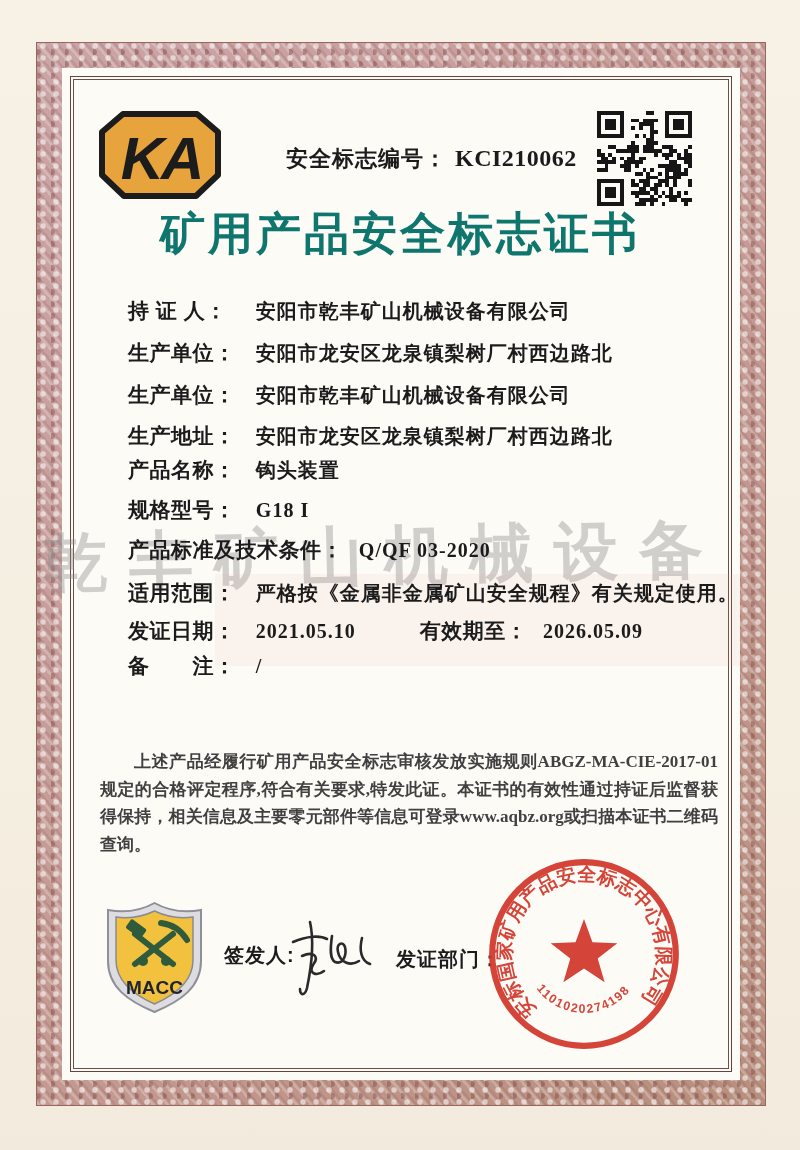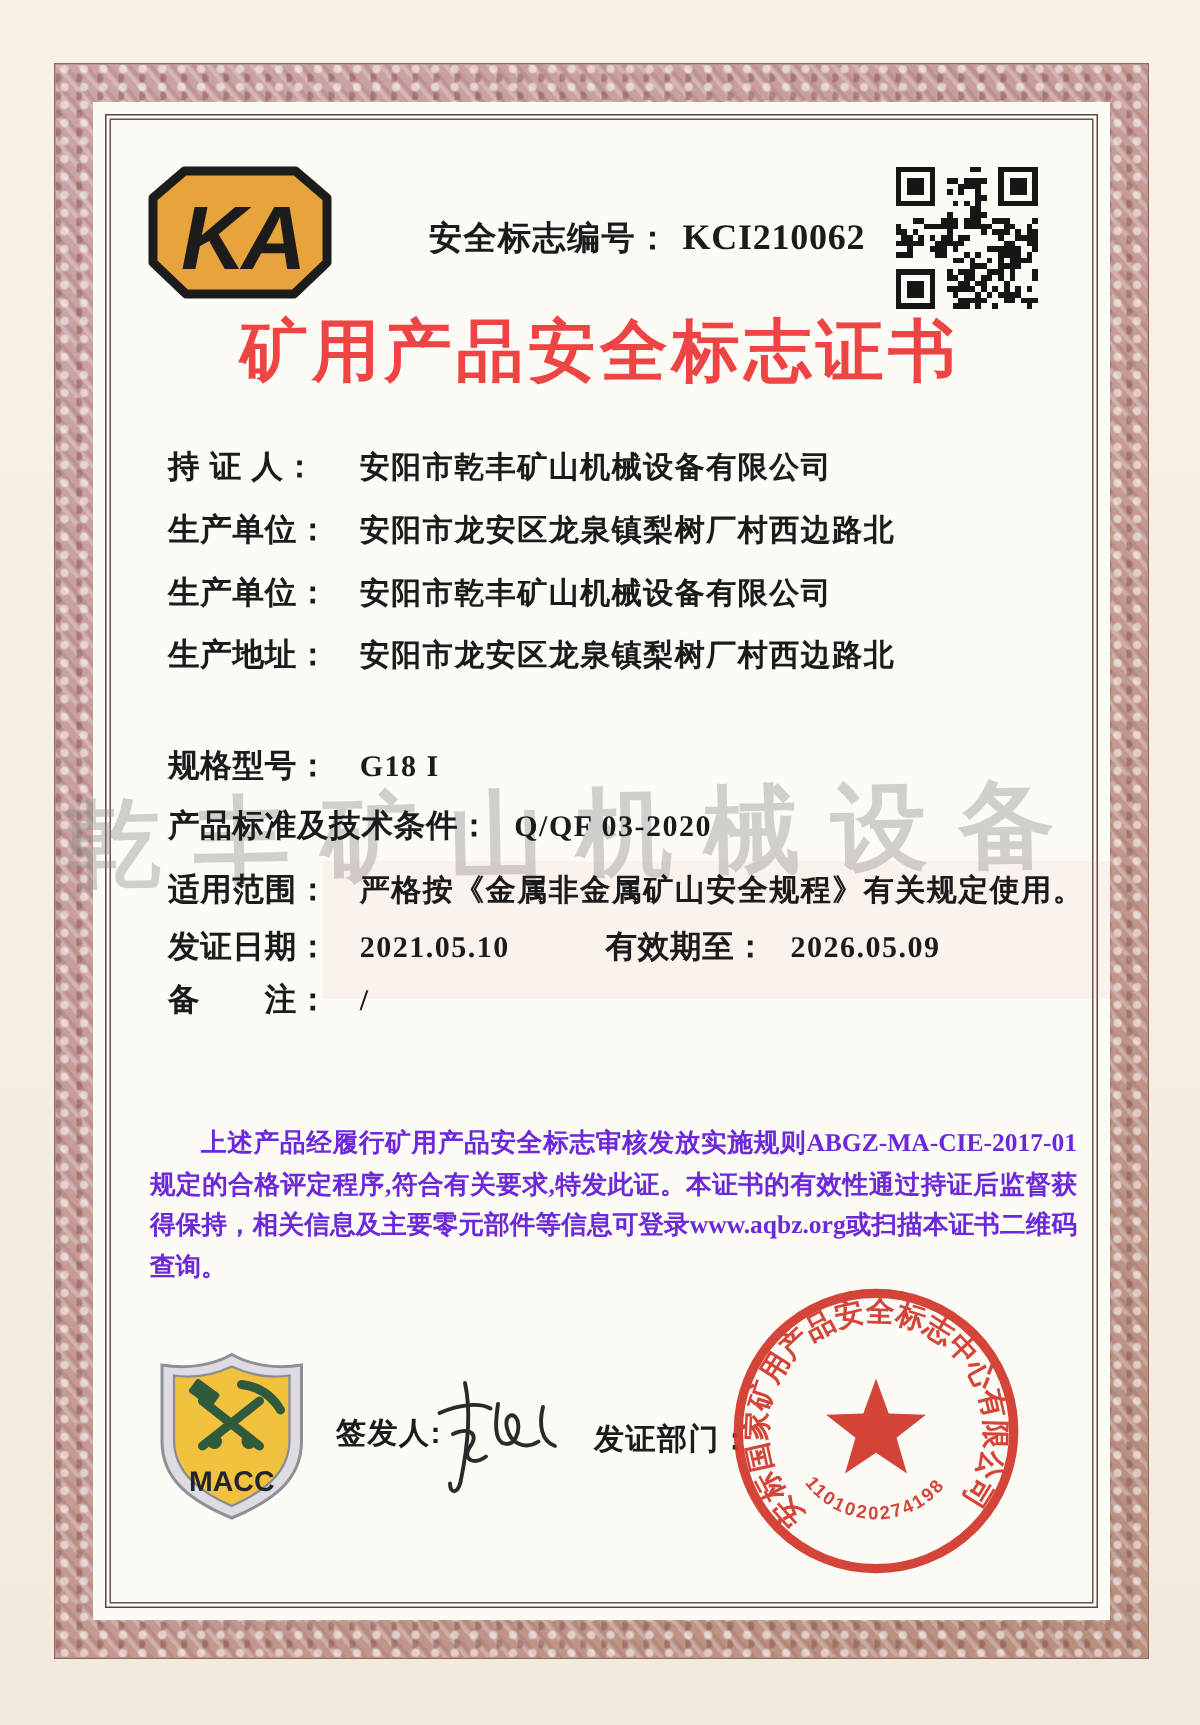--- a/index.html
+++ b/index.html
@@ -34,45 +34,45 @@
   .ka-logo{position:absolute;left:98px;top:110px;width:124px;height:90px;}
   .serial-line{position:absolute;left:286px;top:144px;font-size:22px;font-weight:bold;letter-spacing:1px;white-space:nowrap;text-align:center;}
   .serial-number{font-family:"Liberation Serif",serif;font-size:24px;font-weight:bold;margin-left:8px;letter-spacing:0.5px;}
   .qr{position:absolute;left:597px;top:111px;width:95px;height:95px;}
   #qr-svg{width:95px;height:95px;shape-rendering:crispEdges;background:#fcfbf6;}
   #qr-svg rect{fill:#161616;}
 
   .cert-title{
     position:absolute;left:0;top:204px;width:800px;text-align:center;
     font-family:"Liberation Serif",serif;font-weight:bold;
-    font-size:45px;letter-spacing:3px;color:#ef4444;
-  }
-
-  
-  .field-row{position:absolute;left:112px;white-space:nowrap;font-size:21px;}
+    font-size:45px;letter-spacing:3px;color:#0f766e;
+  }
+
+  
+  .field-row{position:absolute;left:128px;white-space:nowrap;font-size:21px;}
   .field-label{display:inline-block;font-weight:bold;letter-spacing:0.5px;vertical-align:baseline;}
   .w5{width:112px;}
   .field-value{font-family:"Liberation Serif",serif;font-weight:bold;font-size:20px;margin-left:10px;letter-spacing:1px;}
   .pair2{margin-left:58px;}
 
   
   .watermark{
     position:absolute;left:44px;top:512px;width:760px;
     font-weight:bold;font-size:64px;letter-spacing:21px;white-space:nowrap;
     color:#8f8f8f;opacity:0.40;transform:rotate(-1.2deg);
     font-family:"Liberation Sans",sans-serif;pointer-events:none;
   }
   .scan-tint{position:absolute;left:215px;top:574px;width:528px;height:92px;background:rgba(235,168,156,0.10);}
 
   
   .statement{
     position:absolute;left:100px;top:748px;width:618px;
     font-family:"Liberation Serif",serif;font-weight:bold;
     font-size:17px;line-height:1.62;text-align:justify;text-indent:2em;
-    color:#6d28d9;
+    color:#404040;
   }
 
   
   .macc{position:absolute;left:103px;top:900px;width:103px;height:116px;}
   .signer-label{position:absolute;left:224px;top:942px;font-size:20px;font-weight:bold;letter-spacing:1px;}
   .signature{position:absolute;left:280px;top:912px;width:96px;height:88px;}
   .issuer-label{position:absolute;left:396px;top:946px;font-size:20px;font-weight:bold;letter-spacing:1px;}
   .seal{position:absolute;left:486px;top:856px;width:196px;height:196px;opacity:0.93;}
 </style>
 </head>
@@ -402,20 +402,24 @@
     <span class="field-value">安阳市龙安区龙泉镇梨树厂村西边路北</span>
   </div>
   <div class="field-row" style="top:381px">
     <span class="field-label w5">生产单位：</span>
     <span class="field-value">安阳市乾丰矿山机械设备有限公司</span>
   </div>
   <div class="field-row" style="top:422px">
     <span class="field-label w5">生产地址：</span>
     <span class="field-value">安阳市龙安区龙泉镇梨树厂村西边路北</span>
   </div>
+  <div class="field-row" style="top:456px">
+    <span class="field-label w5">产品名称：</span>
+    <span class="field-value">钩头装置</span>
+  </div>
   <div class="field-row" style="top:496px">
     <span class="field-label w5">规格型号：</span>
     <span class="field-value">G18 I</span>
   </div>
   <div class="field-row" style="top:536px">
     <span class="field-label">产品标准及技术条件：</span>
     <span class="field-value">Q/QF 03-2020</span>
   </div>
   <div class="field-row" style="top:579px">
     <span class="field-label w5">适用范围：</span>

